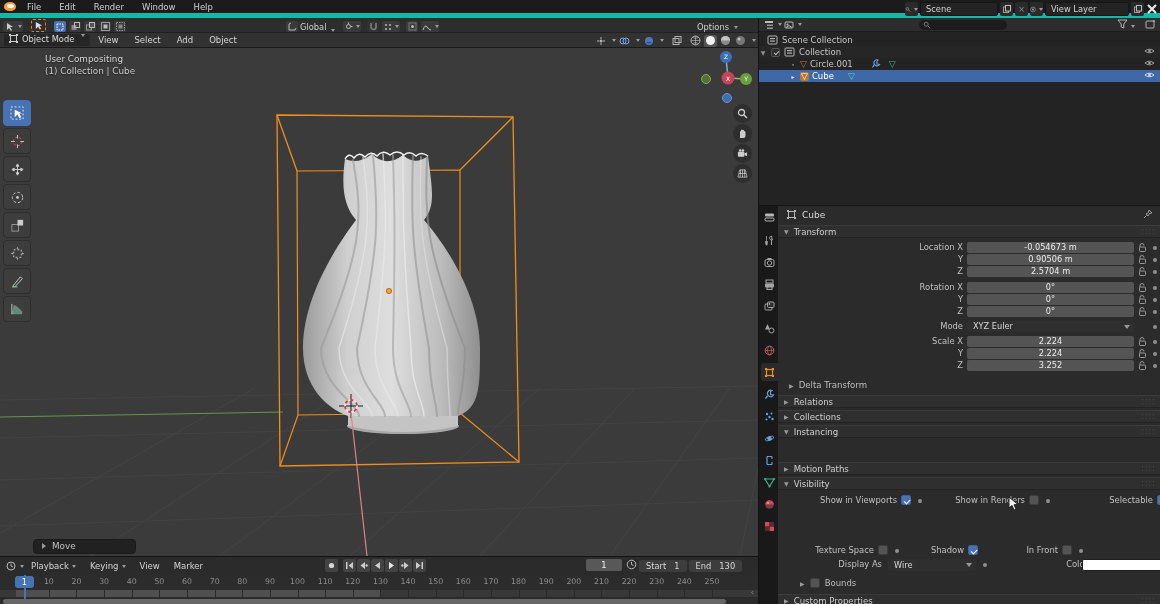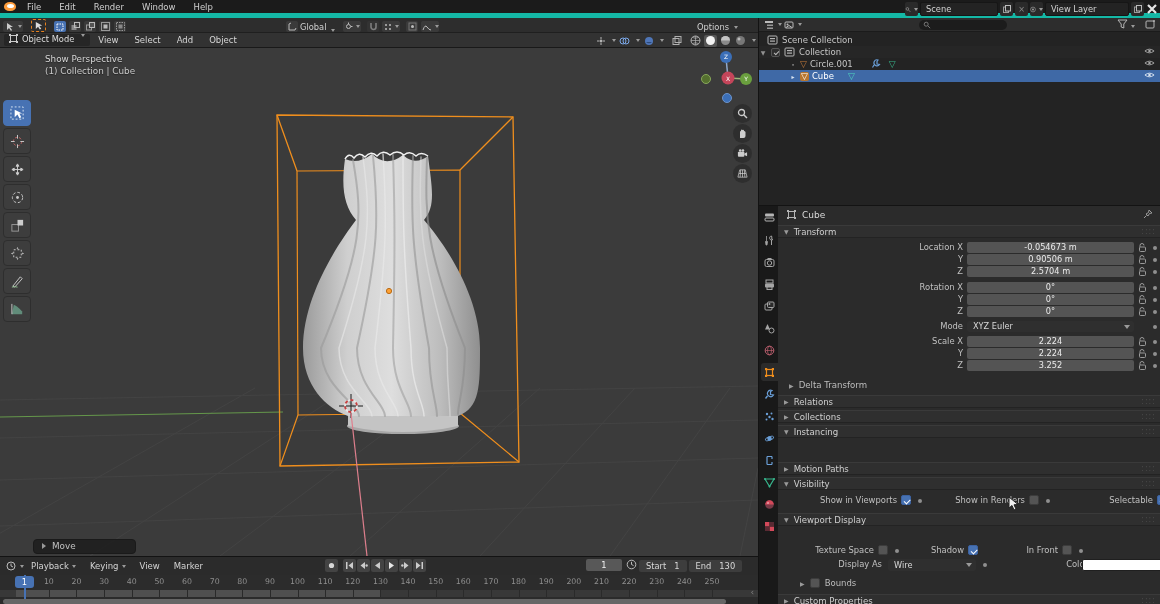--- a/index.html
+++ b/index.html
@@ -390,21 +390,21 @@
         <circle cx="726" cy="9" r="6" fill="#3b6fb8"></circle>
         <text x="726" y="11.3" text-anchor="middle">Z</text>
         <circle cx="746" cy="31" r="6" fill="#6a9f3e"></circle>
         <text x="746" y="33.3" text-anchor="middle">Y</text>
         <circle cx="728" cy="30" r="6.5" fill="#c4455a"></circle>
         <text x="728" y="32.5" text-anchor="middle">X</text>
         <circle cx="706" cy="31" r="4.5" fill="#55702f" stroke="#88a85a" stroke-width="1"></circle>
         <circle cx="727" cy="50" r="4.5" fill="#3b6fb8" stroke="#6c93c9" stroke-width="1"></circle>
       </g>
     </svg>
-    <div id="vp-label">Show Perspective</div>
+    <div id="vp-label">User Compositing</div>
     <div id="vp-label2">(1) Collection | Cube</div>
 
     <div id="toolcol">
       <div class="tool active">
           <svg viewBox="0 0 16 16">
             <rect x="1" y="1" width="13" height="13" fill="none" stroke="#dce7f5" stroke-dasharray="2 2"></rect>
             <path d="M5 4 L5 12 L8 9 L10 13 L12 12 L10 8 L13 8 Z" fill="#fff"></path>
           </svg>
         </div>
       <div class="tool">
@@ -908,25 +908,20 @@
       <span class="ilabel" style="left:0;width:119px">Show in Viewports</span>
       <span class="cb on" style="position:absolute;left:123px;top:0"></span>
       <span class="dot" style="left:140px"></span>
       <span class="ilabel" style="left:130px;width:117px">Show in Renders</span>
       <span class="cb" style="position:absolute;left:251px;top:0"></span>
       <span class="dot" style="left:268px"></span>
       <span class="ilabel" style="left:258px;width:117px">Selectable</span>
       <span class="cb on" style="position:absolute;left:379px;top:0"></span>
     </div>
 
-    <div class="phead" style="top:307px">
-        <span class="exp">▼</span>
-        <span>Viewport Display</span>
-        <span class="grip">::::</span>
-      </div>
 
     <div style="position:absolute;left:19px;top:339px;width:383px;height:12px">
       <span class="ilabel" style="left:0;width:96px">Texture Space</span>
       <span class="cb" style="position:absolute;left:100px;top:0"></span>
         <span class="dot" style="left:117px"></span>
       <span class="ilabel" style="left:95px;width:91px">Shadow</span>
       <span class="cb on" style="position:absolute;left:190px;top:0"></span>
       <span class="ilabel" style="left:185px;width:95px">In Front</span>
       <span class="cb" style="position:absolute;left:284px;top:0"></span>
         <span class="dot" style="left:301px"></span>

